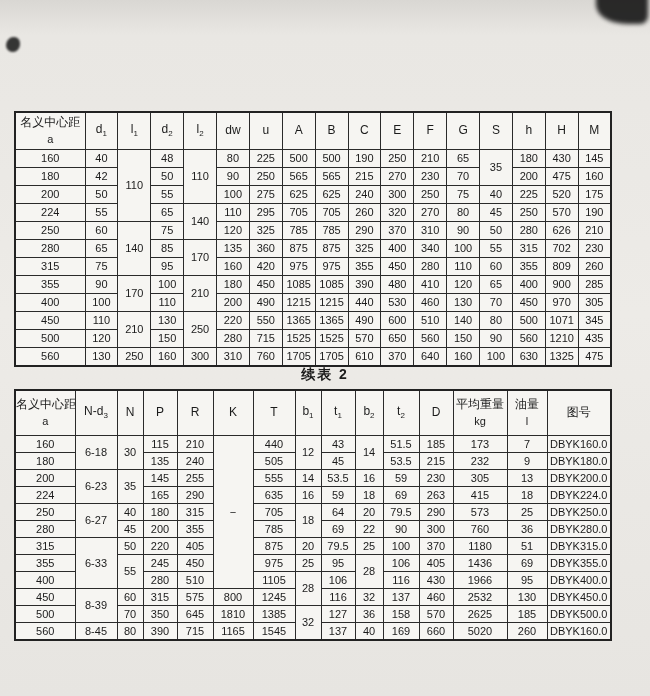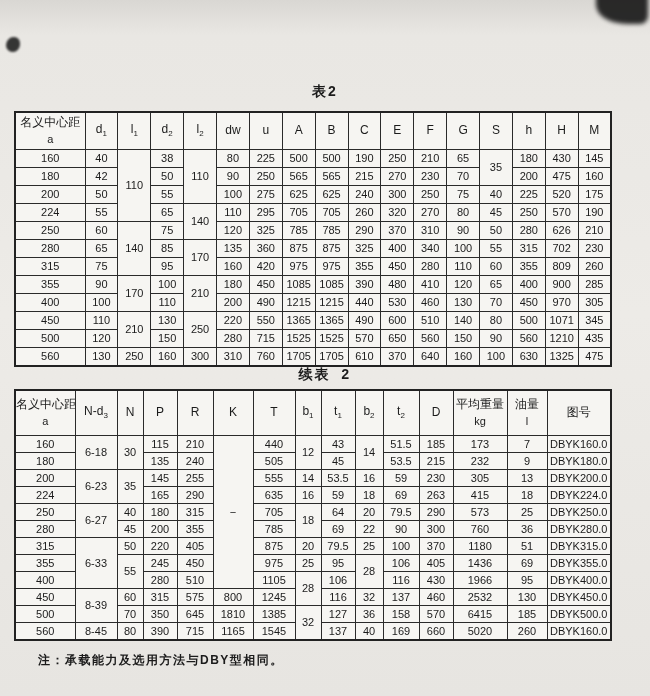--- a/index.html
+++ b/index.html
@@ -10,21 +10,21 @@
     font-family:"Liberation Sans","DejaVu Sans",sans-serif;
     color:#1b1b1b;
     overflow:hidden;
   }
   .title{
     position:absolute;left:0;width:100%;
     text-align:center;
     font-size:14px;font-weight:700;letter-spacing:2px;
   }
   .title1{top:83px;}
-  .title2{top:366px;font-family:Liberation Mono, monospace;}
+  .title2{top:366px;}
   table{
     position:absolute;left:14px;width:598px;
     border-collapse:collapse;table-layout:fixed;
     background:#f6f5f2;
     border:2px solid #222;
   }
   #t1{top:111px;}
   #t2{top:389px;}
   th,td{
     border:1px solid #2a2a2a;
@@ -59,21 +59,20 @@
     opacity:.85;
   }
 </style>
 </head>
 <body>
 
 <div class="page">
   <div class="artifact artifact-right"></div>
   <div class="artifact artifact-left"></div>
 
-  <div class="title title1">表2</div>
 
   <table id="t1">
     <colgroup>
       <col style="width:70px">
       <col>
         <col>
         <col>
         <col>
         <col>
         <col>
@@ -107,21 +106,21 @@
           <th><span>h</span></th>
           <th><span>H</span></th>
           <th><span>M</span></th>
         </tr>
       </thead>
     <tbody>
         <tr>
           <td>160</td>
           <td>40</td>
           <td rowspan="4">110</td>
-          <td>38</td>
+          <td>48</td>
           <td rowspan="3">110</td>
           <td>80</td>
           <td>225</td>
           <td>500</td>
           <td>500</td>
           <td>190</td>
           <td>250</td>
           <td>210</td>
           <td>65</td>
           <td rowspan="2">35</td>
@@ -521,21 +520,21 @@
           <td>70</td>
           <td>350</td>
           <td>645</td>
           <td>1810</td>
           <td>1385</td>
           <td rowspan="2">32</td>
           <td>127</td>
           <td>36</td>
           <td>158</td>
           <td>570</td>
-          <td>6415</td>
+          <td>2625</td>
           <td>185</td>
           <td>DBYK500.0</td>
         </tr>
         <tr>
           <td>560</td>
           <td>8-45</td>
           <td>80</td>
           <td>390</td>
           <td>715</td>
           <td>1165</td>
@@ -544,14 +543,13 @@
           <td>40</td>
           <td>169</td>
           <td>660</td>
           <td>5020</td>
           <td>260</td>
           <td>DBYK160.0</td>
         </tr>
       </tbody>
   </table>
 
-  <div class="note">注：承载能力及选用方法与DBY型相同。</div>
 </div>
 
 </body></html>

